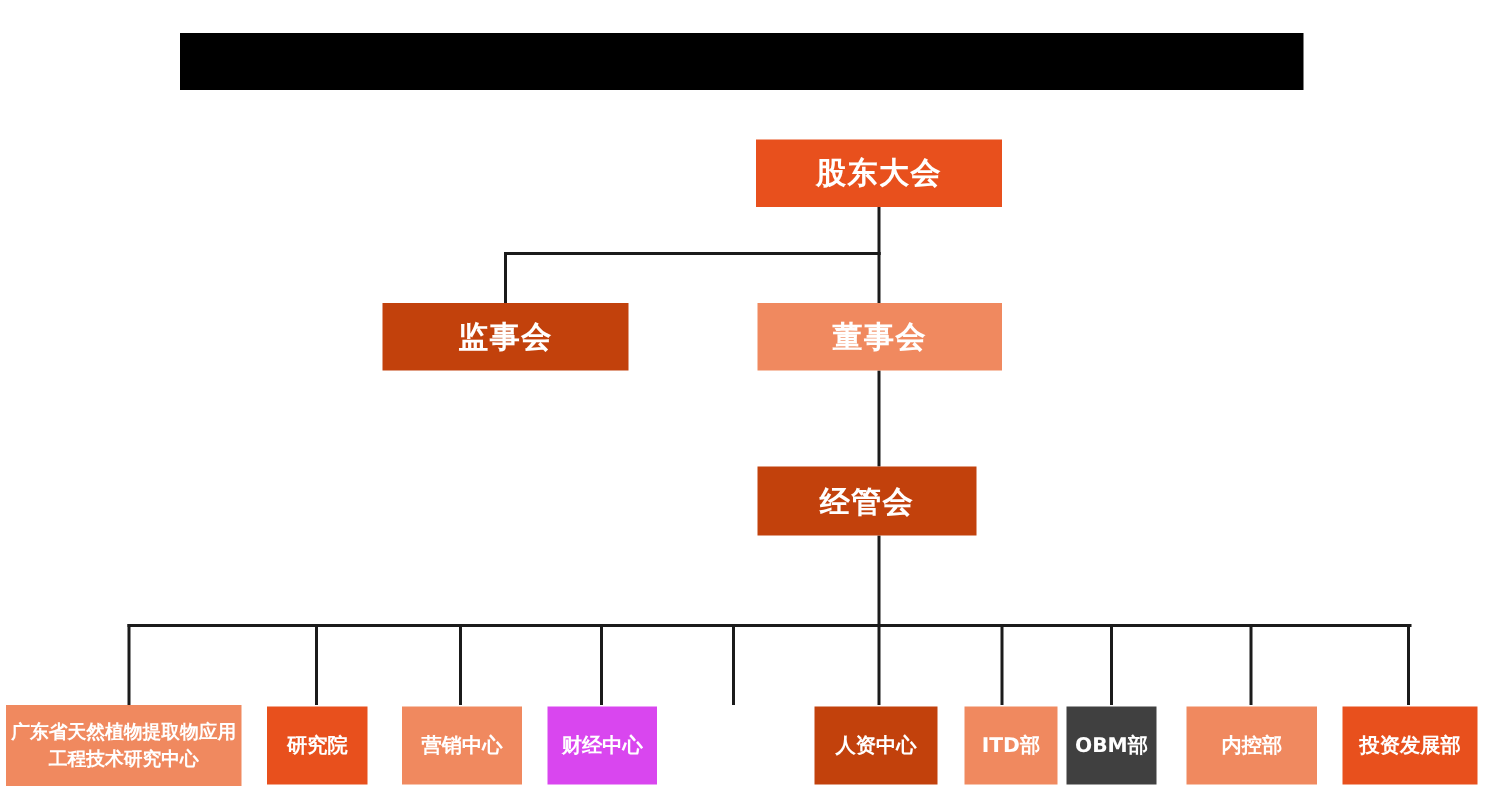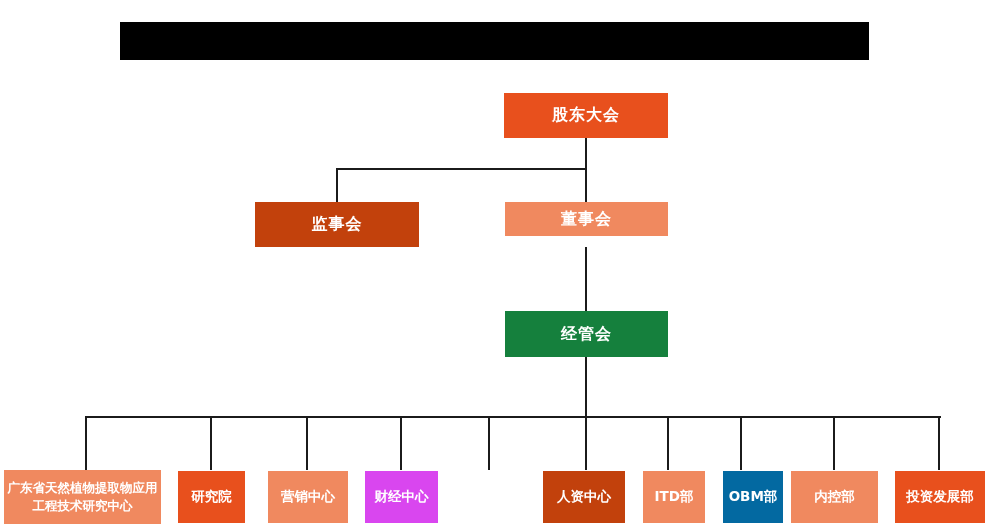--- a/index.html
+++ b/index.html
@@ -18,21 +18,21 @@
 
   .node {
     position: absolute;
     display: flex;
     align-items: center;
     justify-content: center;
     color: #ffffff;
     font-weight: bold;
     text-align: center;
   }
-  .node-main   { font-size: 16px; letter-spacing: 1px; }
+  .node-main   { font-size: 20px; letter-spacing: 1px; }
   .node-bottom { font-size: 13.5px; }
   .node-multiline { font-size: 12.5px; line-height: 1.45; padding: 0 3px; letter-spacing: 0; }
 
   .line { position: absolute; background: #1b1b1b; }
 </style>
 </head>
 <body>
 
 <div class="canvas">
 
@@ -53,36 +53,36 @@
   <div class="line" style="left:585px; top:416px; width:2px; height:54px;"></div>
   <div class="line" style="left:667px; top:416px; width:2px; height:54px;"></div>
   <div class="line" style="left:740px; top:416px; width:2px; height:54px;"></div>
   <div class="line" style="left:833px; top:416px; width:2px; height:54px;"></div>
   <div class="line" style="left:938px; top:416px; width:2px; height:54px;"></div>
 
   <div class="node node-main" style="left: 504px; top: 93px; width: 164px; height: 45px; background-color: rgb(232, 80, 29);">股东大会</div>
 
   <div class="node node-main" style="left: 255px; top: 202px; width: 164px; height: 45px; background-color: #c2410c;">监事会</div>
 
-  <div class="node node-main" style="left: 505px; top: 202px; width: 163px; height: 34px; background-color: rgb(240, 137, 95);">董事会</div>
+  <div class="node node-main" style="left: 505px; top: 202px; width: 163px; height: 45px; background-color: rgb(240, 137, 95);">董事会</div>
 
-  <div class="node node-main" style="left: 505px; top: 311px; width: 163px; height: 46px; background-color: #15803d;">经管会</div>
+  <div class="node node-main" style="left: 505px; top: 311px; width: 146px; height: 46px; background-color: #c2410c;">经管会</div>
 
   <div class="node node-bottom node-multiline" style="left: 4px; top: 470px; width: 157px; height: 54px; background-color: rgb(240, 137, 95);">广东省天然植物提取物应用工程技术研究中心</div>
 
   <div class="node node-bottom" style="left: 178px; top: 471px; width: 67px; height: 52px; background-color: rgb(232, 80, 29);">研究院</div>
 
   <div class="node node-bottom" style="left: 268px; top: 471px; width: 80px; height: 52px; background-color: rgb(240, 137, 95);">营销中心</div>
 
   <div class="node node-bottom" style="left: 365px; top: 471px; width: 73px; height: 52px; background-color: #d946ef;">财经中心</div>
 
 
   <div class="node node-bottom" style="left: 543px; top: 471px; width: 82px; height: 52px; background-color: #c2410c;">人资中心</div>
 
   <div class="node node-bottom" style="left: 643px; top: 471px; width: 62px; height: 52px; background-color: rgb(240, 137, 95);">ITD部</div>
 
-  <div class="node node-bottom" style="left: 711px; top: 471px; width: 60px; height: 52px; background-color: #0369a1; margin-left: 12px;">OBM部</div>
+  <div class="node node-bottom" style="left: 711px; top: 471px; width: 60px; height: 52px; background-color: #404040;">OBM部</div>
 
   <div class="node node-bottom" style="left: 791px; top: 471px; width: 87px; height: 52px; background-color: rgb(240, 137, 95);">内控部</div>
 
   <div class="node node-bottom" style="left: 895px; top: 471px; width: 90px; height: 52px; background-color: rgb(232, 80, 29); font-family: Liberation Mono, monospace;">投资发展部</div>
 
 </div>
 
 </body></html>

